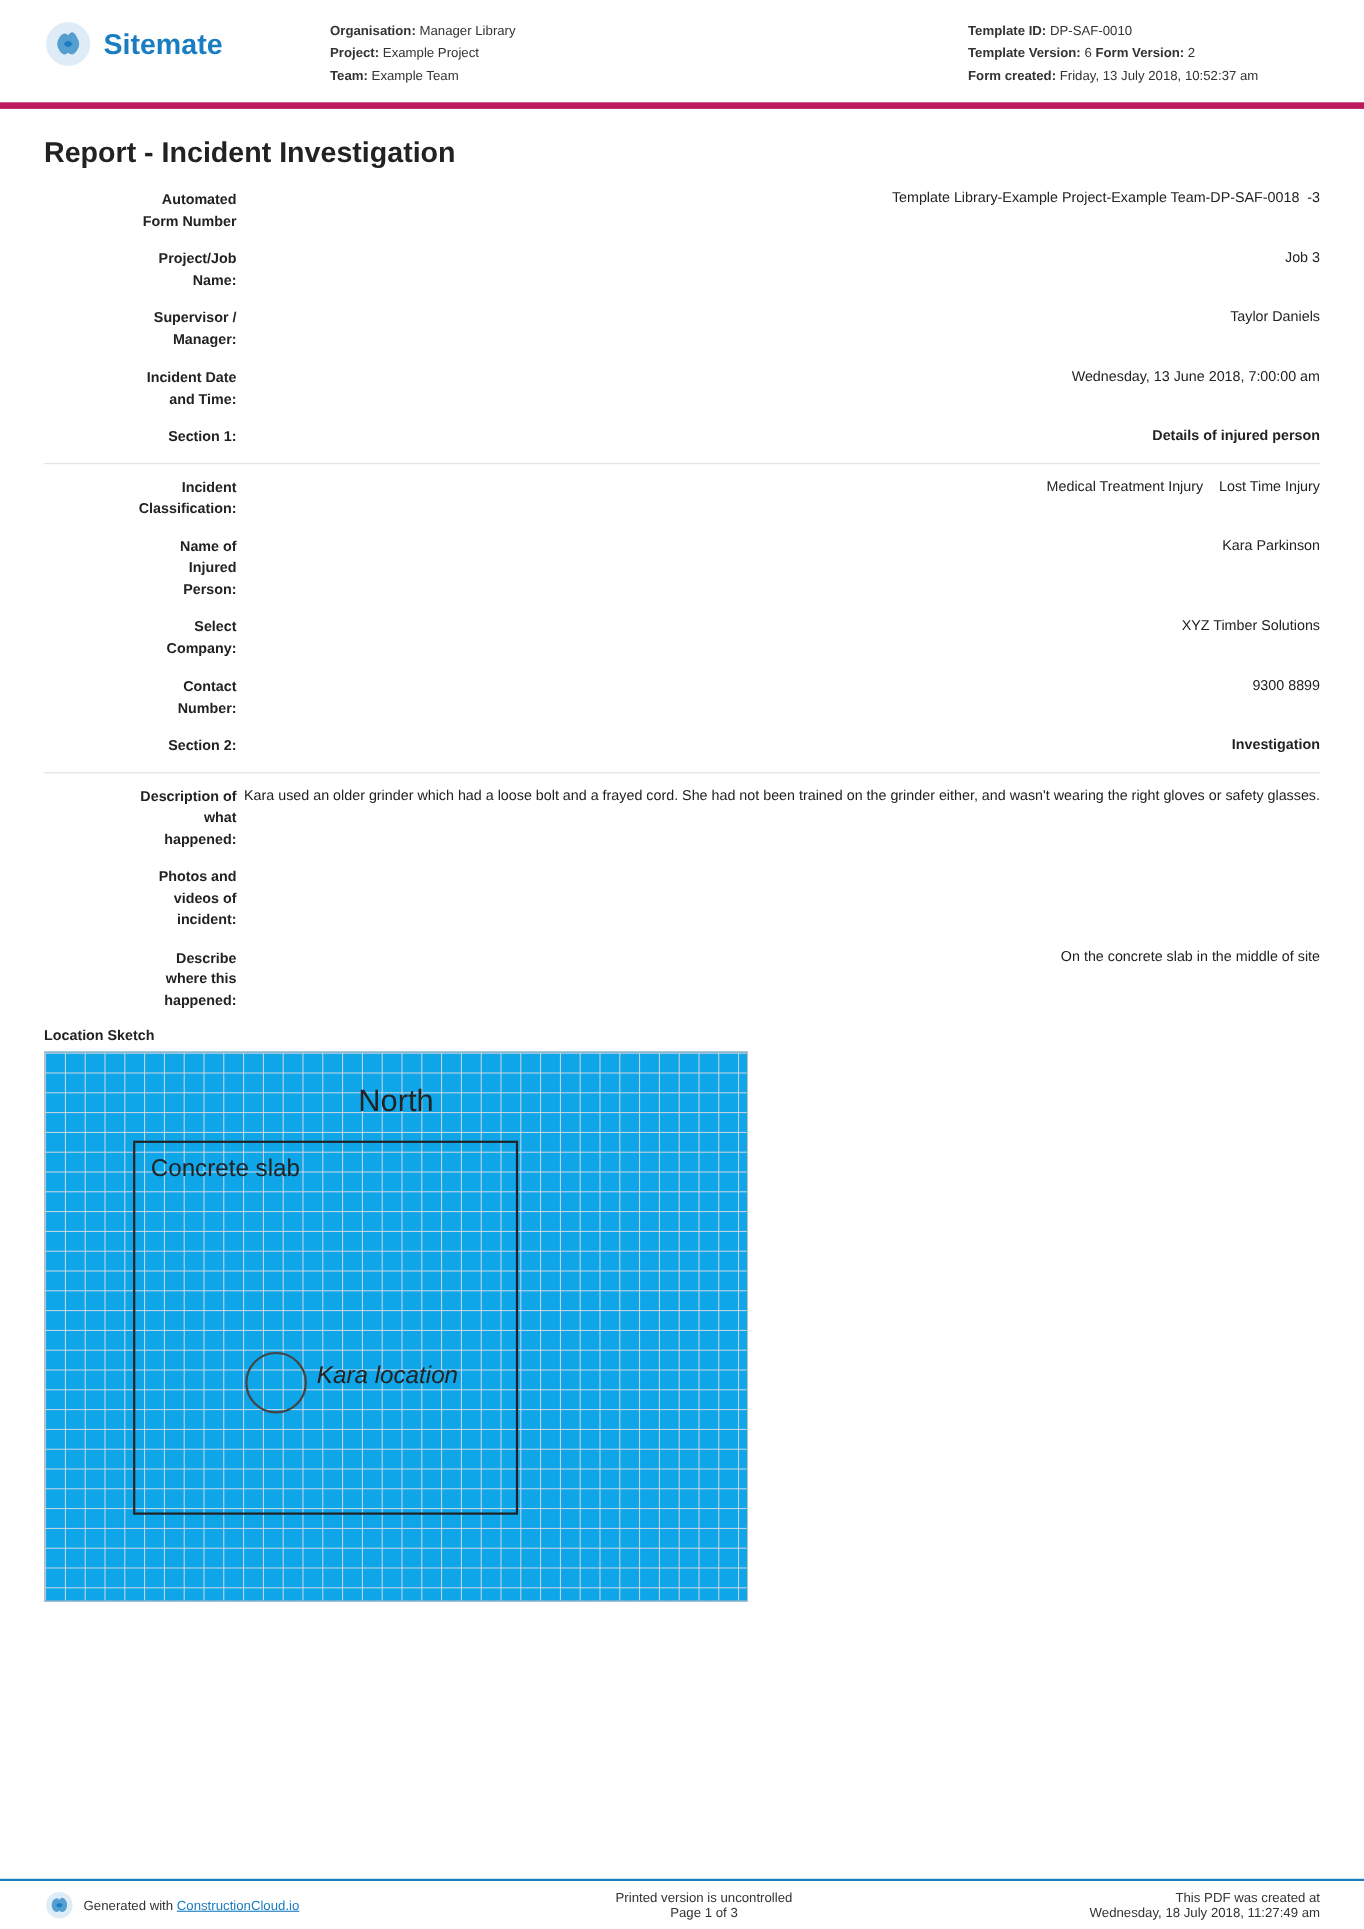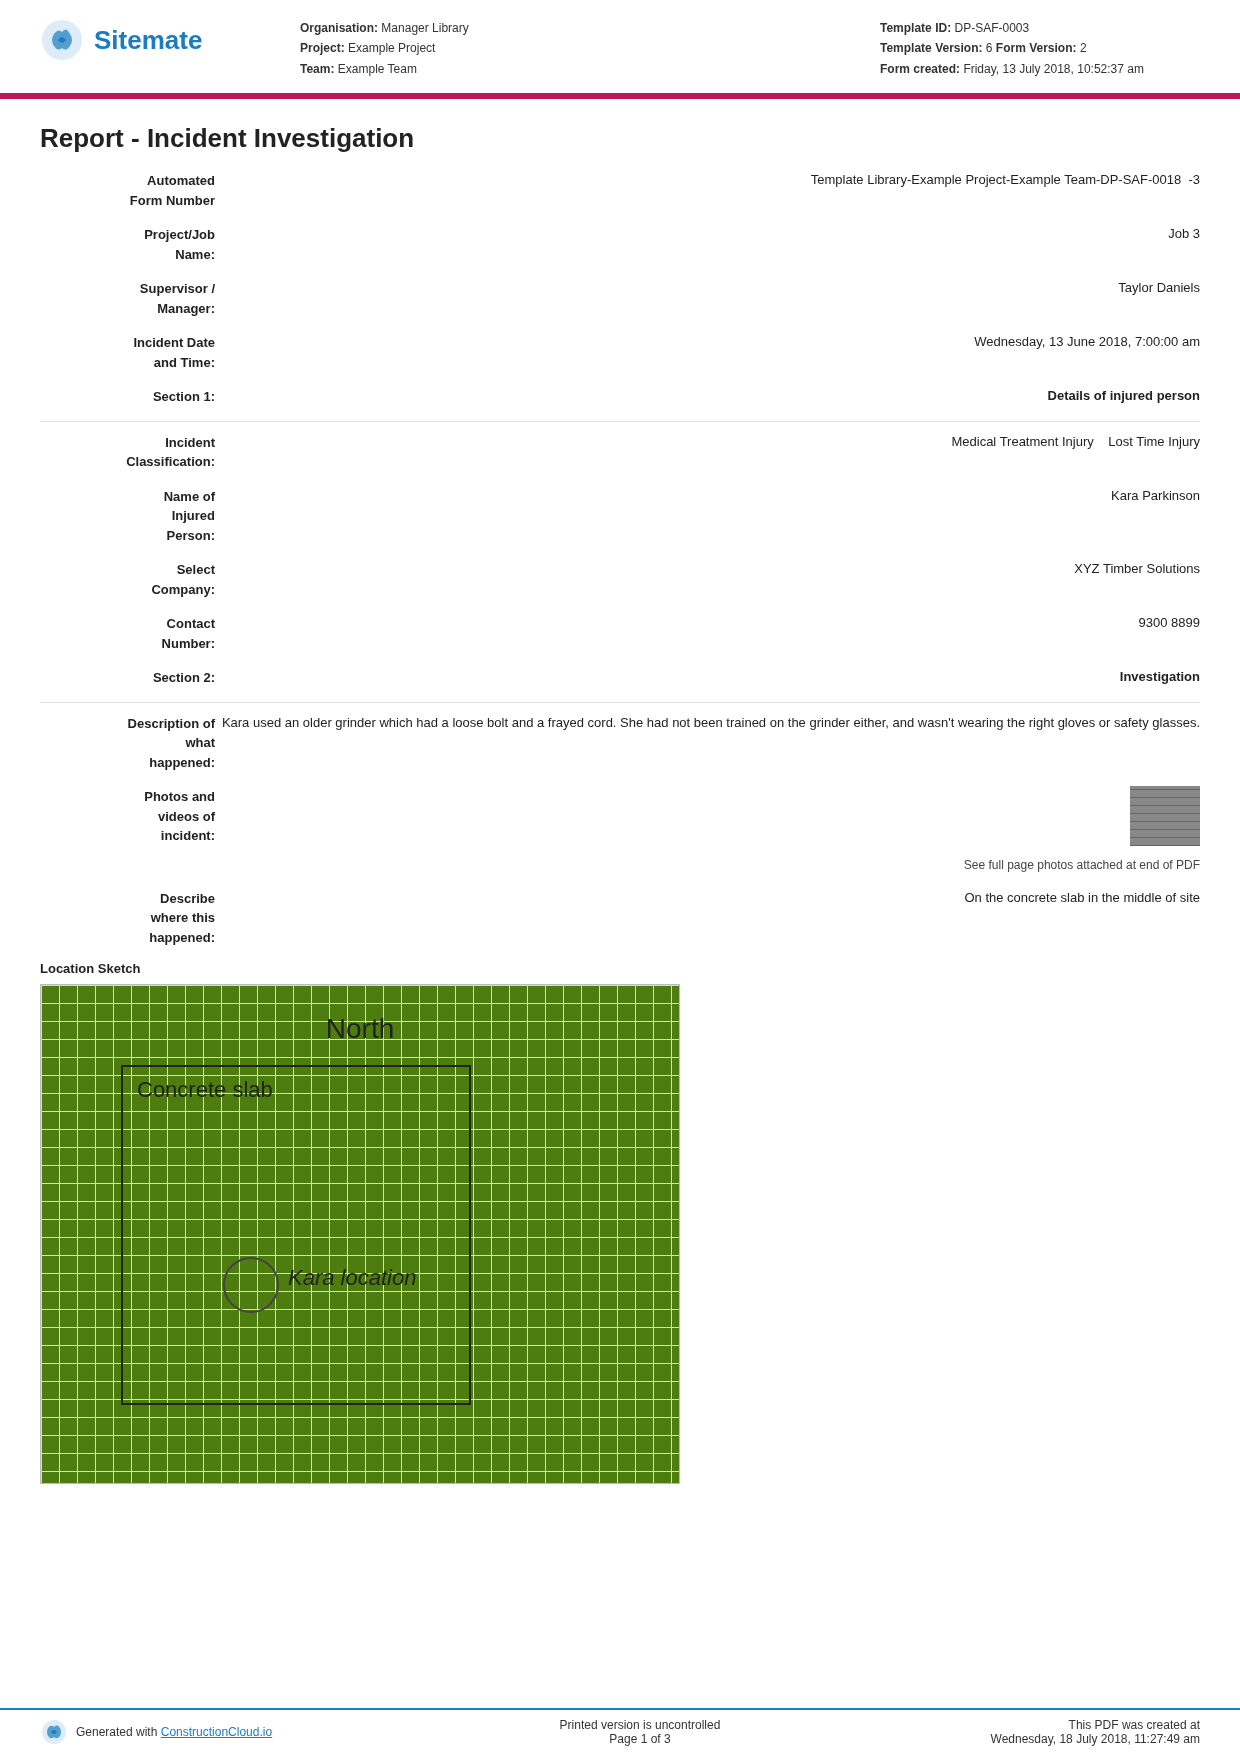--- a/index.html
+++ b/index.html
@@ -126,21 +126,21 @@
     .location-sketch-label {
       font-weight: bold;
       font-size: 13px;
       margin-bottom: 8px;
     }
     .sketch-container {
       border: 1px solid #bbb;
       width: 640px;
       height: 500px;
       position: relative;
-      background: #4d7c0f;
+      background: #0ea5e9;
       overflow: hidden;
     }
     .sketch-grid {
       position: absolute;
       top: 0; left: 0; right: 0; bottom: 0;
       background-image:
         linear-gradient(to right, #d0d8e4 1px, transparent 1px),
         linear-gradient(to bottom, #d0d8e4 1px, transparent 1px);
       background-size: 18px 18px;
     }
@@ -257,21 +257,21 @@
         <span>Example Project</span>
       </div>
       <div>
         <span class="bold">Team:</span>
         <span>Example Team</span>
       </div>
     </div>
     <div class="header-right">
       <div>
         <span class="bold">Template ID:</span>
-        <span>DP-SAF-0003</span>
+        <span>DP-SAF-0010</span>
       </div>
       <div>
         <span class="bold">Template Version:</span>
         <span> 6 </span>
         <span class="bold">Form Version:</span>
         <span>2</span>
       </div>
       <div>
         <span class="bold">Form created:</span>
         <span>Friday, 13 July 2018, 10:52:37 am</span>
@@ -337,26 +337,20 @@
 
     <hr class="section-divider">
 
     <div class="field-row">
       <div class="field-label">Description of<br>what<br>happened:</div>
       <div class="field-value">Kara used an older grinder which had a loose bolt and a frayed cord. She had not been trained on the grinder either, and wasn't wearing the right gloves or safety glasses.</div>
     </div>
 
     <div class="field-row">
       <div class="field-label">Photos and<br>videos of<br>incident:</div>
-      <div class="field-value">
-        <div class="photo-thumb">
-          <div class="photo-thumb-grid"></div>
-        </div>
-        <div class="photo-caption">See full page photos attached at end of PDF</div>
-      </div>
     </div>
 
     <div class="field-row">
       <div class="field-label">Describe<br>where this<br>happened:</div>
       <div class="field-value">On the concrete slab in the middle of site</div>
     </div>
 
     <div style="margin-bottom:10px;">
       <div class="location-sketch-label">Location Sketch</div>
       <div class="sketch-container">

